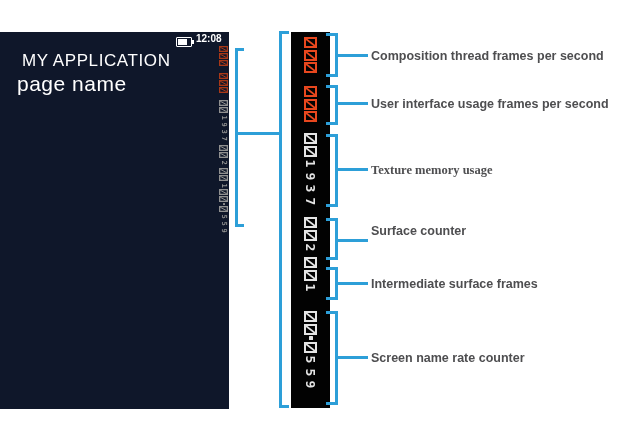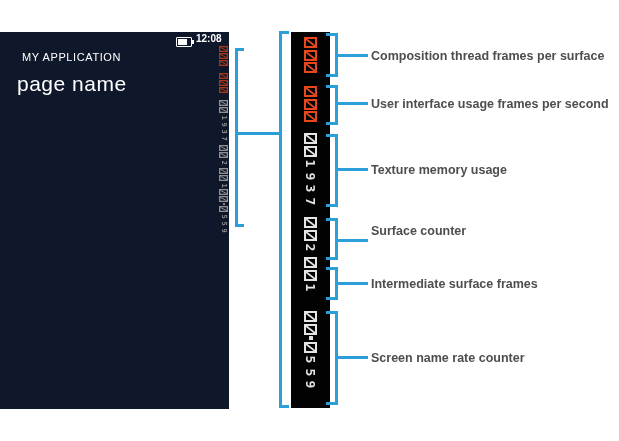--- a/index.html
+++ b/index.html
@@ -14,21 +14,21 @@
   .battery{
     position:absolute;left:176px;top:5px;width:14px;height:8px;
     border:1px solid #fff;border-radius:1px;
   }
   .battery .fill{position:absolute;left:1px;top:1px;bottom:1px;width:9px;background:#fff;}
   .battery .nub{position:absolute;right:-3px;top:2px;width:2px;height:4px;background:#fff;}
   .status-time{
     position:absolute;left:196px;top:1px;color:#fff;font-size:10px;font-weight:600;
   }
   .app-title{
-    position:absolute;left:22px;top:19px;color:#fff;font-size:11px;
+    position:absolute;left:22px;top:19px;color:#fff;font-size:17px;
     letter-spacing:0.6px;font-weight:400;
   }
   .page-title{
     position:absolute;left:17px;top:40px;color:#fff;font-size:21px;font-weight:300;
     letter-spacing:0.5px;
   }
   .mini-counters{position:absolute;left:218px;top:0;width:11px;height:100%;}
   
   .zoom-bar{
     position:absolute;left:291px;top:32px;width:39px;height:376px;background:#020202;
@@ -287,18 +287,18 @@
 
 <div class="bracket-right" style="left:326px;top:218px;width:9px;height:36px;"></div>
 <div class="conn" style="left:338px;top:239px;width:30px;"></div>
 
 <div class="bracket-right" style="left:326px;top:267px;width:9px;height:27px;"></div>
 <div class="conn" style="left:338px;top:282px;width:30px;"></div>
 
 <div class="bracket-right" style="left:326px;top:311px;width:9px;height:88px;"></div>
 <div class="conn" style="left:338px;top:356px;width:30px;"></div>
 
-<div class="callout-label" style="top:48px;">Composition thread frames per surface</div>
+<div class="callout-label" style="top:48px;">Composition thread frames per second</div>
 <div class="callout-label" style="top:96px;">User interface usage frames per second</div>
-<div class="callout-label" style="top:162px;">Texture memory usage</div>
+<div class="callout-label" style="top:162px;font-family:Liberation Serif, serif;">Texture memory usage</div>
 <div class="callout-label" style="top:223px;">Surface counter</div>
 <div class="callout-label" style="top:276px;">Intermediate surface frames</div>
 <div class="callout-label" style="top:350px;">Screen name rate counter</div>
 
 </body></html>

